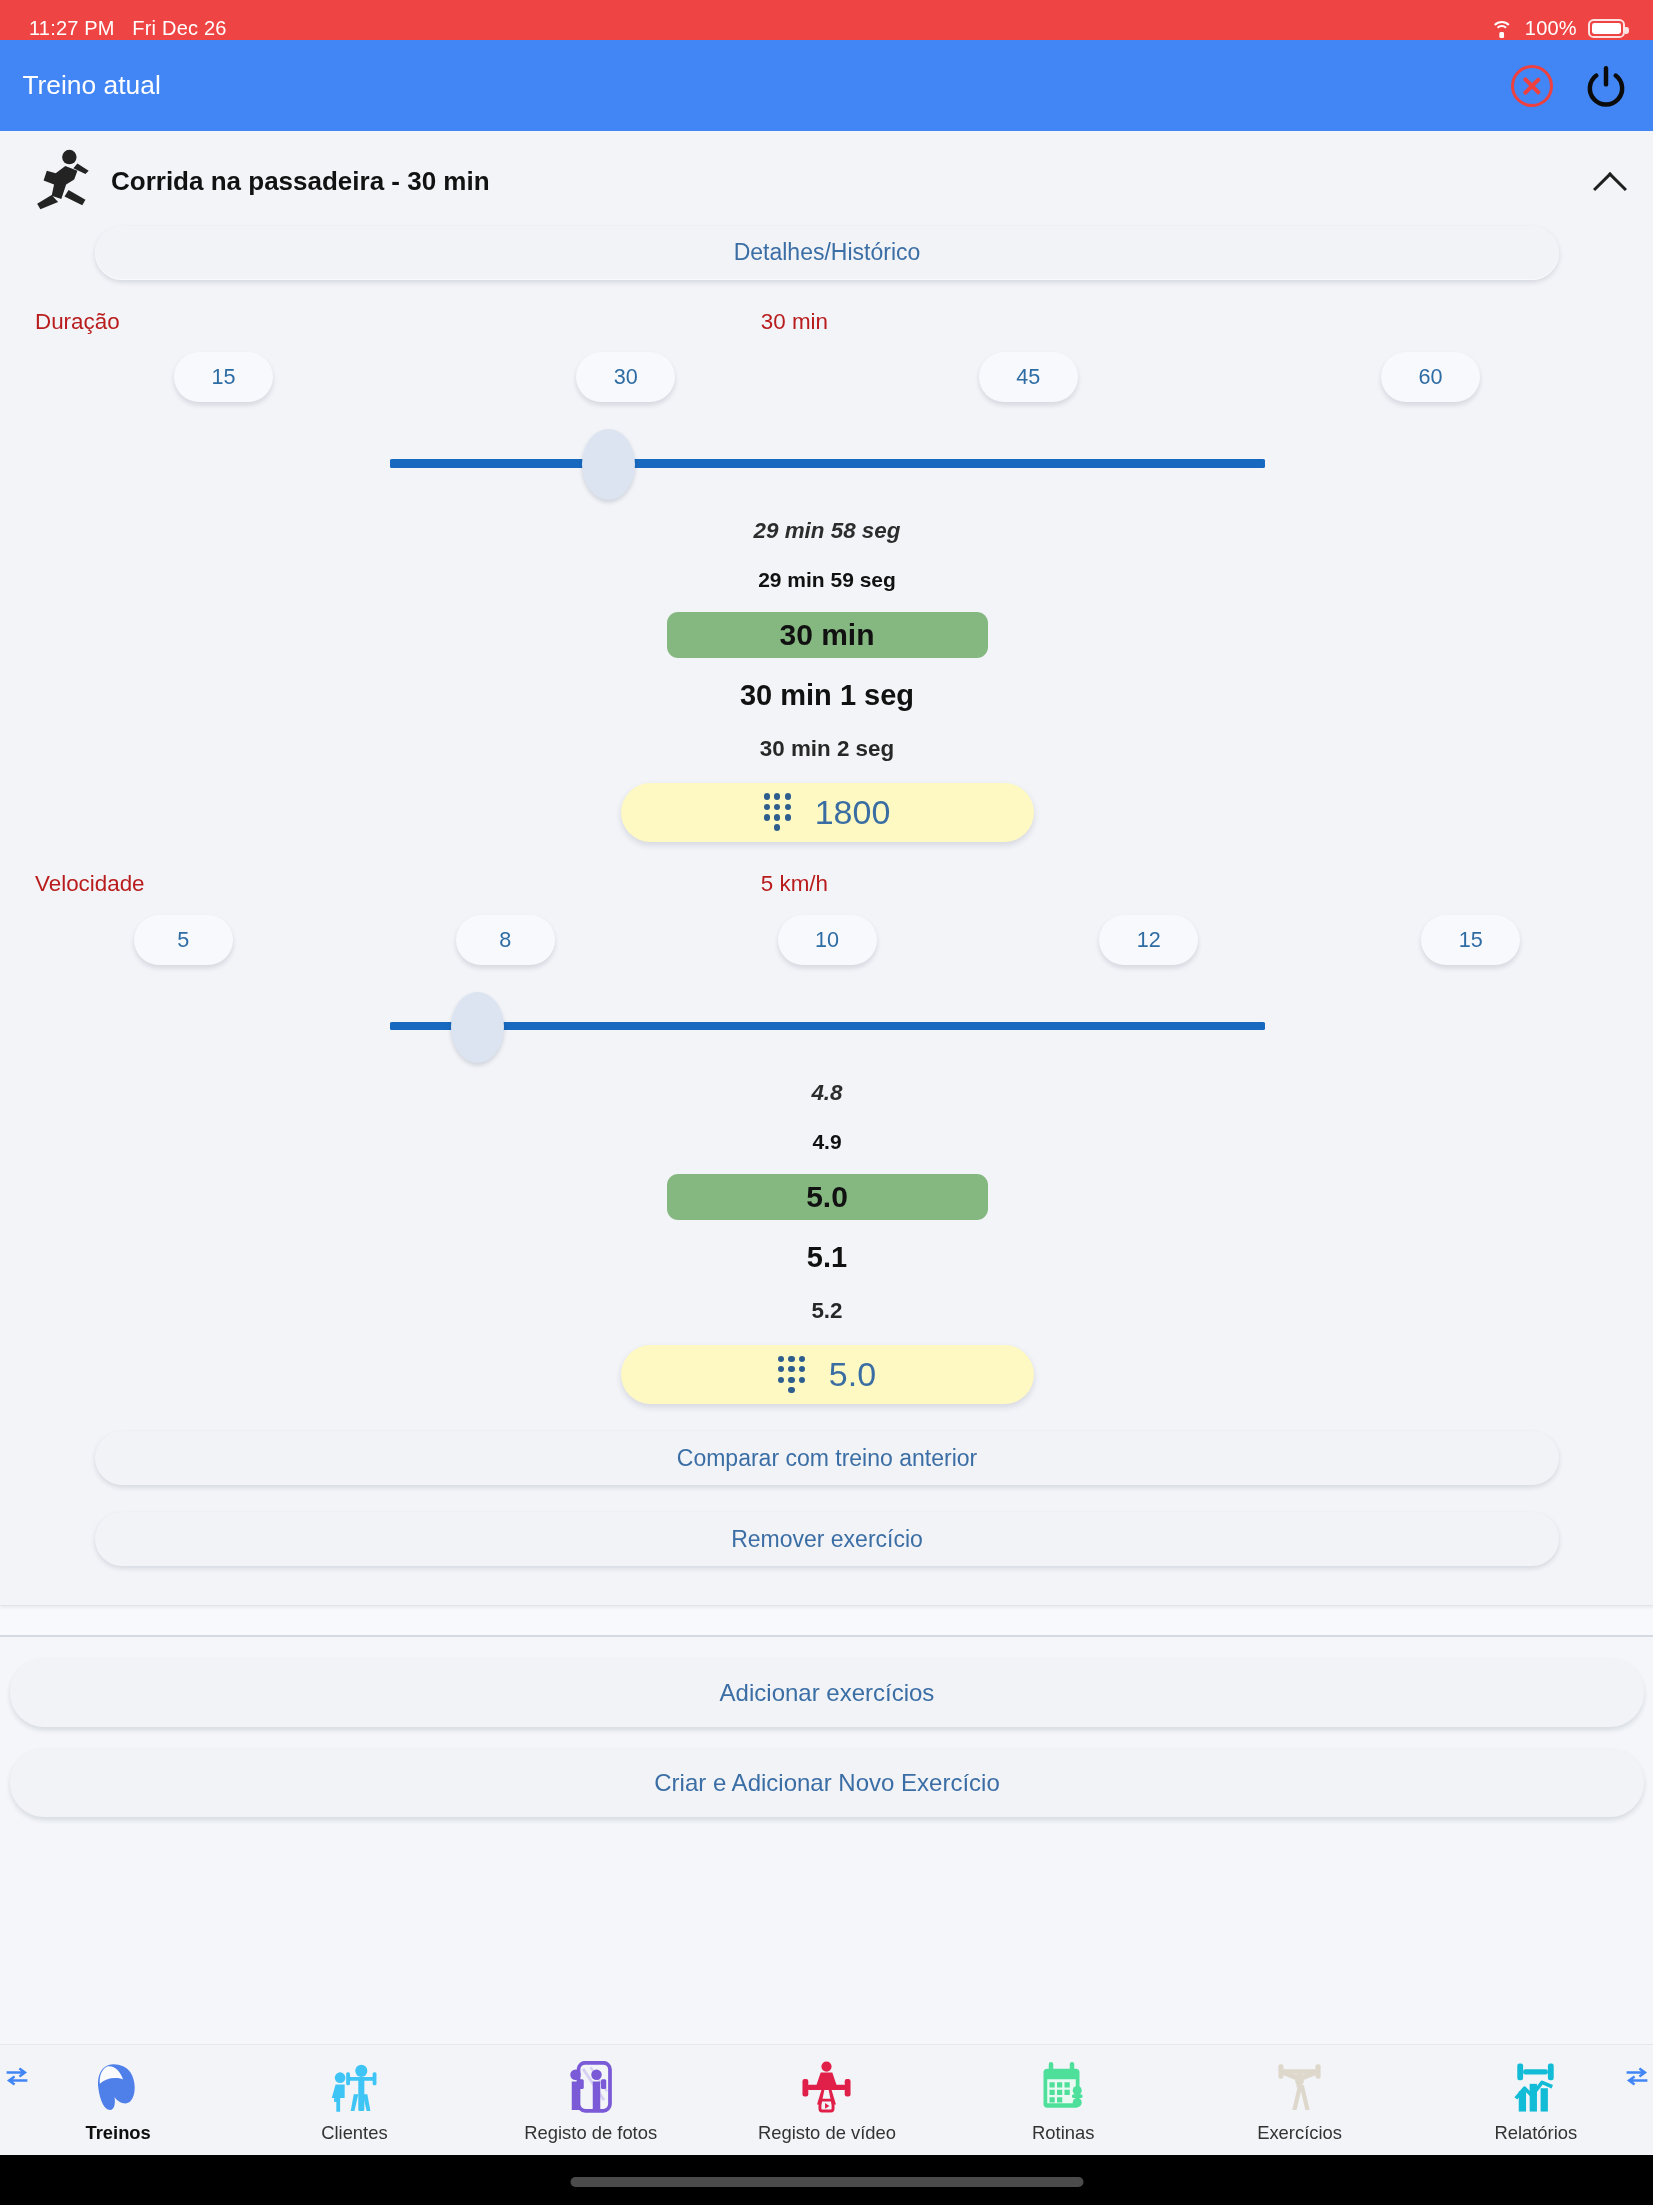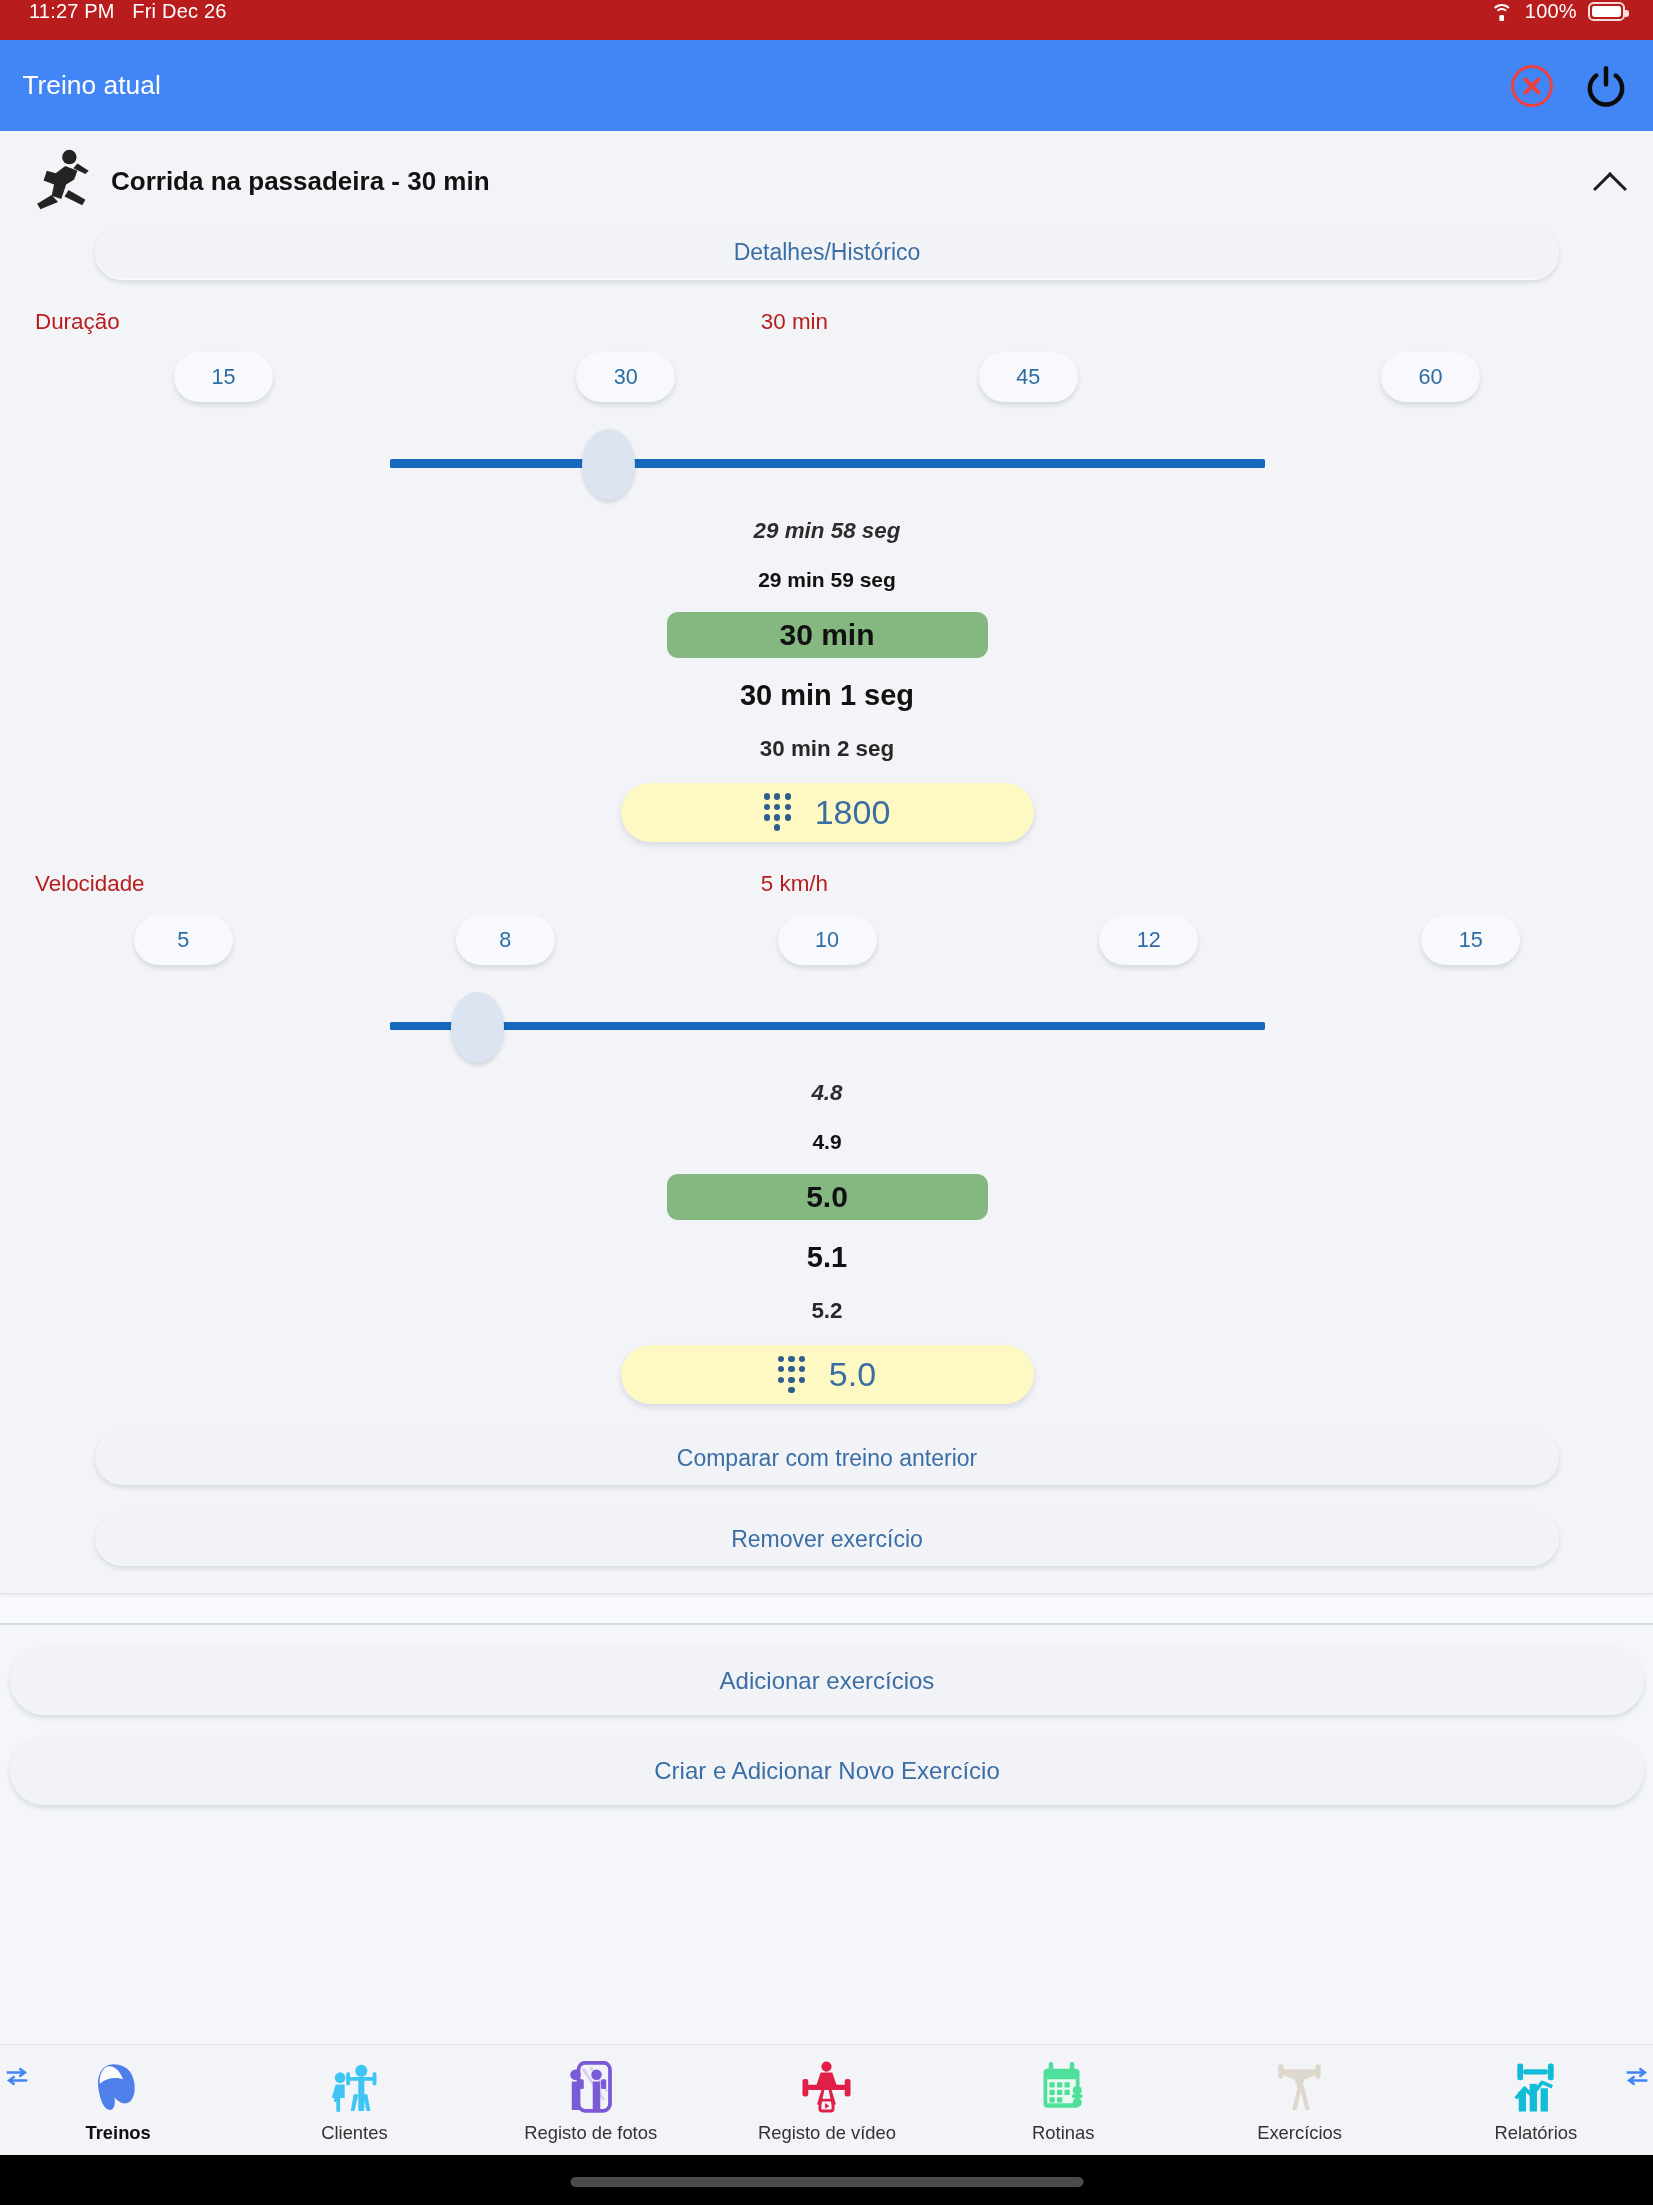--- a/index.html
+++ b/index.html
@@ -6,22 +6,22 @@
   html, body {
     width: 1654px; height: 2205px;
     background: #000;
     font-family: "Liberation Sans", sans-serif;
     overflow: hidden;
   }
   #app { width: 1654px; height: 2205px; position: relative; background: #f4f6f9; }
 
   
   .statusbar {
-    height: 40px; background: #b91c1c; color: #fff;
-    display: flex; align-items: flex-start; justify-content: space-between;
+    height: 40px; background: #ef4444; color: #fff;
+    display: flex; align-items: flex-end; justify-content: space-between;
     padding: 0 29px 0 29px; font-size: 20px; letter-spacing: 0.2px;
   }
   .sb-left { display: flex; align-items: baseline; gap: 17.6px; }
   .sb-right { display: flex; align-items: center; gap: 11.2px; }
   .wifi { width: 24px; height: 19px; position: relative; }
   .wifi i { position: absolute; left: 50%; transform: translateX(-50%);
             border: 2.8px solid #fff; border-bottom-color: transparent;
             border-left-color: transparent; border-right-color: transparent;
             border-radius: 50%; }
   .wifi i:nth-child(1) { width: 22.4px; height: 22.4px; top: 1.6px; }
@@ -116,21 +116,21 @@
   .numfield {
     margin: 17.6px auto 0; width: 413px; height: 59px; border-radius: 30px;
     background:#fef9c3; box-shadow: 0 3.2px 6.4px rgba(20,30,60,.13);
     display:flex; align-items:center; justify-content:center; gap: 24px;
   }
   .dialpad { width: 27px; height: 38px; position: relative; flex:none; }
   .dialpad i { position:absolute; width: 6.4px; height: 6.4px; border-radius:50%; background:#2e5e8e; }
   .numval { color:#3a6ea3; font-size: 34px; }
 
   .btm-pill {
-    margin: 27px 95px 0; height: 54px; border-radius: 27px; background:#f1f3f7;
+    margin: 27px 95px 12px; height: 54px; border-radius: 27px; background:#f1f3f7;
     box-shadow: 0 2.4px 4.8px rgba(20,30,60,.13);
     display:flex; align-items:center; justify-content:center;
     color:#3b6ea5; font-size: 23px;
   }
 
   .gap { height: 29px; background:#f7f9fc; }
   .divider { height: 2.4px; background:#d5d9e0; }
 
   .global-btn {
     margin: 21px 9.6px 0; height: 69px; border-radius: 34px; background:#f1f3f7;

